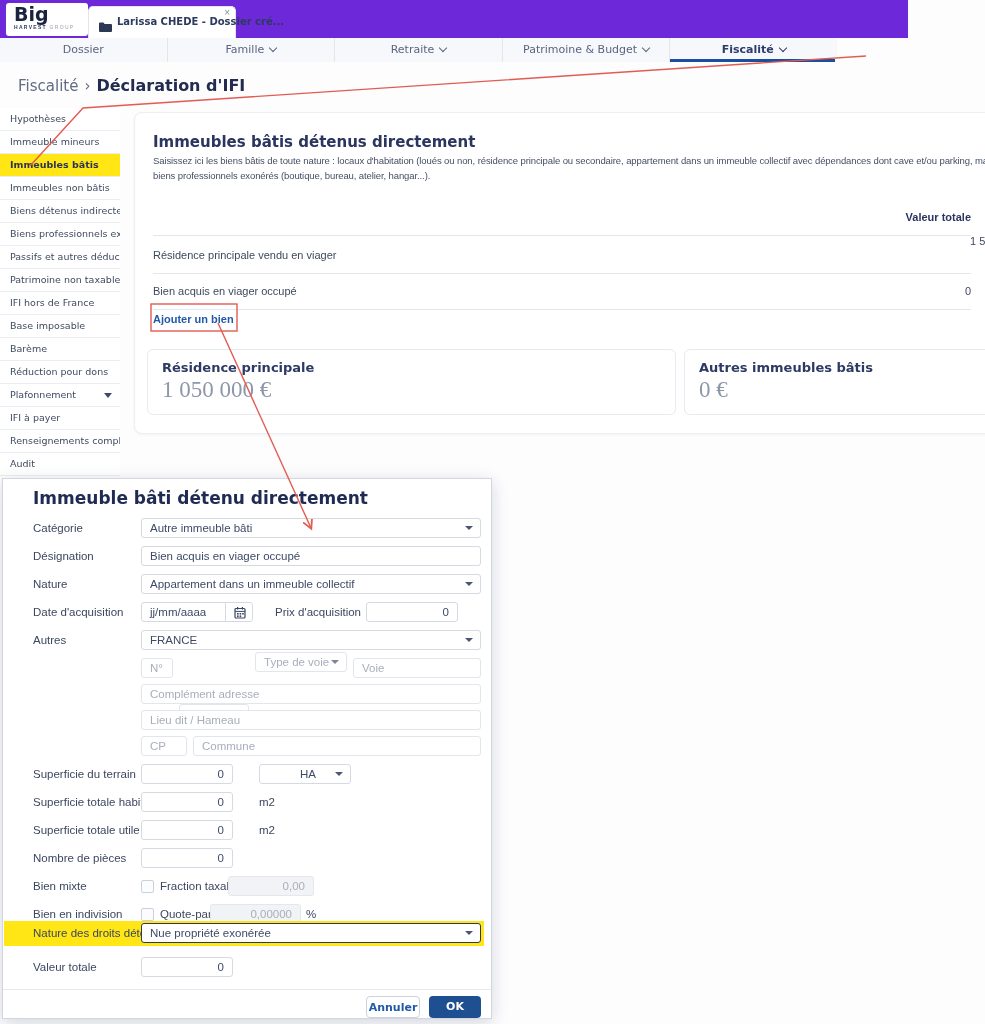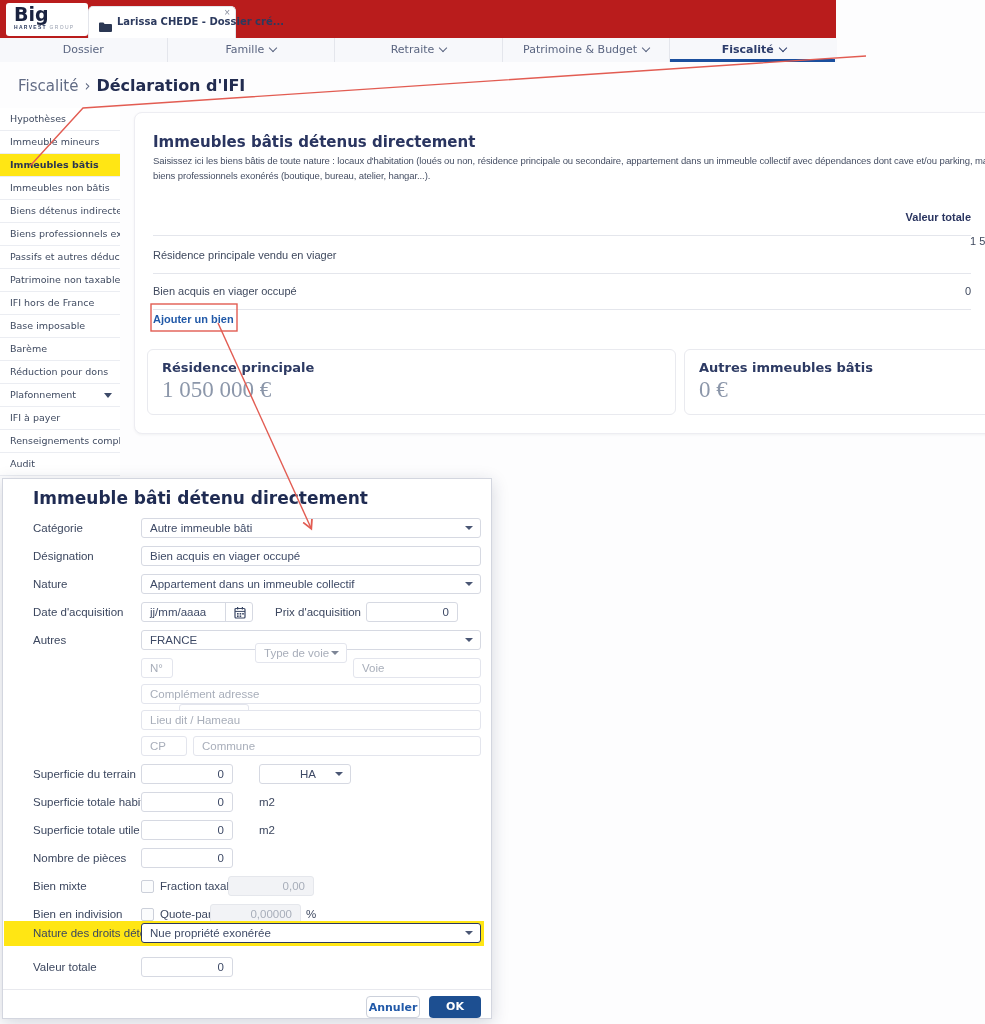--- a/index.html
+++ b/index.html
@@ -1,19 +1,19 @@
 <!DOCTYPE html>
 <html><head>
 <meta charset="utf-8">
 <style>
   html,body{margin:0;padding:0;background:#fff;}
   .page{position:relative;width:985px;height:1024px;overflow:hidden;background:#fdfdfe;
         font-family:"Liberation Sans",sans-serif;color:#3c4760;}
   
-  .topstrip{position:absolute;left:0;top:0;width:836px;height:38px;background:#b91c1c;}
+  .topstrip{position:absolute;left:0;top:0;width:908px;height:38px;background:#6d28d9;}
   .logo{position:absolute;left:6px;top:3px;width:82px;height:33px;background:#fff;border-radius:3px;
         text-align:left;padding-left:8px;box-sizing:border-box;}
   .logo-big{font-family:"DejaVu Sans",sans-serif;font-weight:bold;font-size:19px;line-height:22px;color:#1a2340;}
   .logo-sub{font-size:5px;letter-spacing:1.3px;line-height:5px;}
   .logo-sub .h{font-weight:bold;color:#2c3a5e;} .logo-sub .g{color:#9aa1b0;}
   .tab{position:absolute;left:88px;top:6px;width:148px;height:32px;background:#fff;
        border:1px solid #e3e5eb;border-bottom:none;border-radius:5px 5px 0 0;box-sizing:border-box;}
   .tab-label{position:absolute;left:28px;top:9px;font-size:10px;font-weight:bold;color:#2c3a5e;
              font-family:"DejaVu Sans",sans-serif;white-space:nowrap;}
   .tab-close{position:absolute;right:5px;top:0px;font-size:10px;color:#8a90a0;cursor:pointer;}
@@ -195,21 +195,21 @@
         </svg>
     </div>
     <div class="lbl" style="left:258px;top:123px;width:100px;text-align:right;">Prix d'acquisition</div>
     <div class="inp rt" style="left:363px;top:123px;width:92px;">0</div>
 
     <div class="lbl" style="top:151px;">Autres</div>
     <div class="inp sel" style="left:138px;top:151px;width:340px;"><span>FRANCE</span><span class="tri"></span></div>
 
     <div class="inp ph" style="left:138px;top:179px;width:32px;">N°</div>
     <div class="inp ph sel" style="left:176px;top:179px;width:70px;margin-top:46px;"><span>Bis, Ter...</span><span class="tri"></span></div>
-    <div class="inp ph sel" style="left:252px;top:164px;width:92px;"><span>Type de voie</span><span class="tri"></span></div>
+    <div class="inp ph sel" style="left:252px;top:173px;width:92px;"><span>Type de voie</span><span class="tri"></span></div>
     <div class="inp ph" style="left:350px;top:179px;width:128px;">Voie</div>
 
     <div class="inp ph" style="left:138px;top:205px;width:340px;">Complément adresse</div>
     <div class="inp ph" style="left:138px;top:231px;width:340px;">Lieu dit / Hameau</div>
     <div class="inp ph" style="left:138px;top:257px;width:46px;">CP</div>
     <div class="inp ph" style="left:190px;top:257px;width:288px;">Commune</div>
 
     <div class="lbl" style="top:285px;">Superficie du terrain</div>
     <div class="inp rt" style="left:138px;top:285px;width:92px;">0</div>
     <div class="inp sel" style="left:256px;top:285px;width:92px;padding-left:40px;"><span>HA</span><span class="tri"></span></div>

